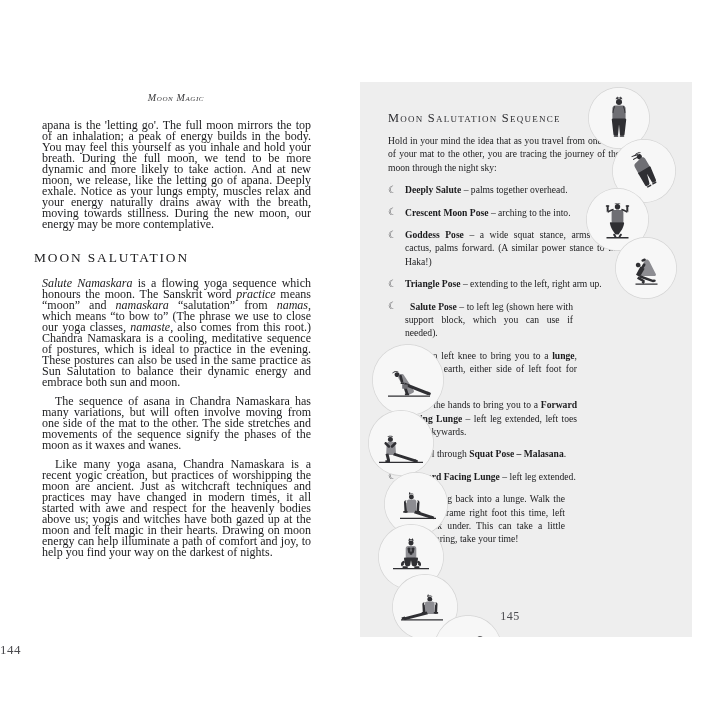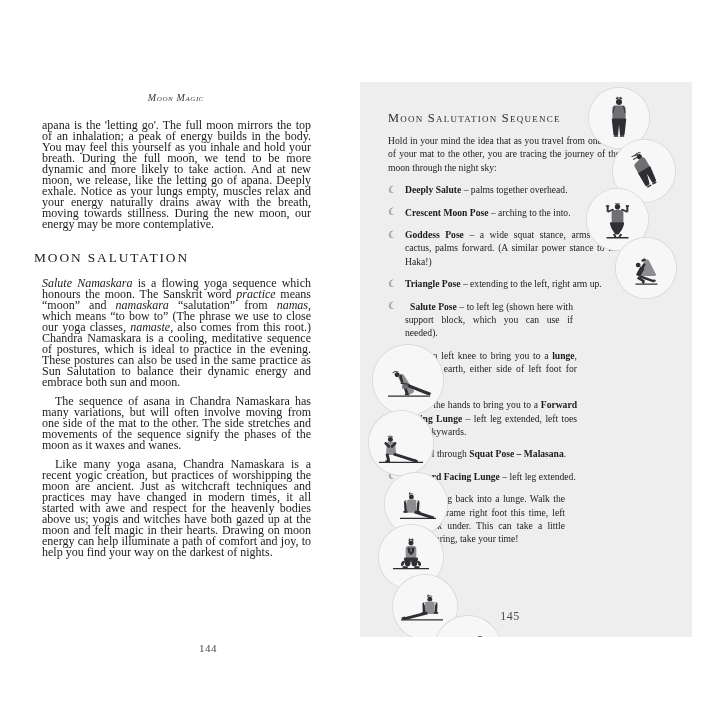--- a/index.html
+++ b/index.html
@@ -64,25 +64,23 @@
     letter-spacing: 1.9px;
     font-variant: small-caps;
     color: #2a2a2e;
     line-height: 17px !important;
   }
   .folio {
     position: absolute;
     left: 0;
     width: 352px;
     top: 582px;
-    text-align: center;
-    font-size: 11px;
+    font-size: 13px;
     color: #4a4a4e;
     letter-spacing: 0.5px;
-    padding-left: 32px;
   }
   i, em { font-style: italic; }
 
   
   #right-page {
     position: absolute;
     left: 360px;
     top: 82px;
     width: 332px;
     height: 555px;

